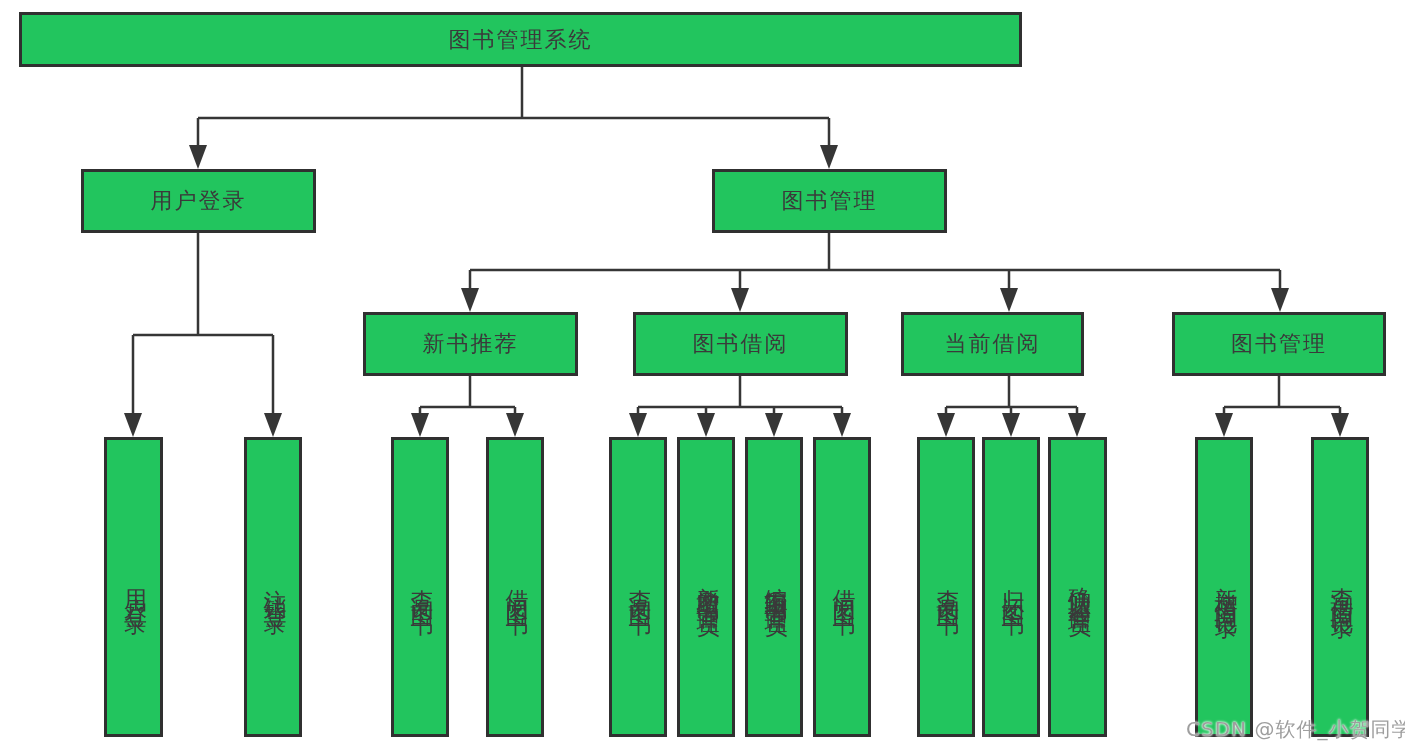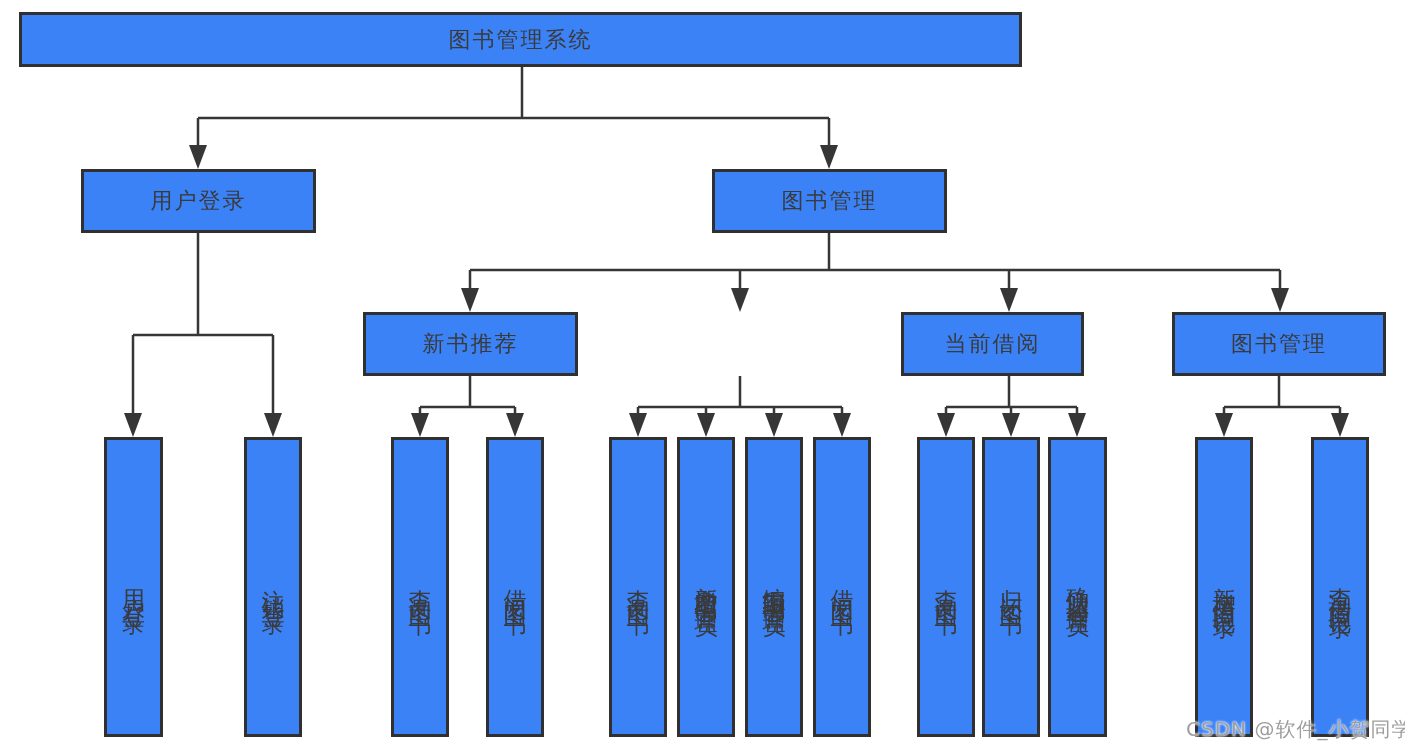--- a/index.html
+++ b/index.html
@@ -14,27 +14,28 @@
     position:relative;
     width:1405px;height:747px;
     background:var(--bg);
     overflow:hidden;
     font-family:"DejaVu Sans","Liberation Sans",sans-serif;
     color:var(--text);
   }
   #wires{position:absolute;left:0;top:0;z-index:1;}
   .box{
     position:absolute;
-    background:#3b82f6;
+    background:#22c55e;
     border:3px solid var(--border);
     box-sizing:border-box;
     display:flex;
     align-items:center;
     justify-content:center;
     z-index:2;
+    font-family:Liberation Mono, monospace;
   }
   .hlabel{
     font-size:22px;
     letter-spacing:2px;
     white-space:nowrap;
   }
   .vtext{
     writing-mode:vertical-rl;
     text-orientation:mixed;
     font-size:23px;
@@ -107,20 +108,23 @@
   <div class="box" style="left:81px;top:169px;width:235px;height:64px">
     <span class="hlabel">用户登录</span>
   </div>
   <div class="box" style="left:712px;top:169px;width:235px;height:64px">
     <span class="hlabel">图书管理</span>
   </div>
 
   <div class="box" style="left:363px;top:312px;width:215px;height:64px">
     <span class="hlabel">新书推荐</span>
   </div>
+  <div class="box" style="left:633px;top:312px;width:215px;height:64px">
+    <span class="hlabel">图书借阅</span>
+  </div>
   <div class="box" style="left:901px;top:312px;width:183px;height:64px">
     <span class="hlabel">当前借阅</span>
   </div>
   <div class="box" style="left:1172px;top:312px;width:214px;height:64px">
     <span class="hlabel">图书管理</span>
   </div>
 
   <div class="box" style="left:104px;top:437px;width:59px;height:300px">
     <span class="vtext">用户登录</span>
   </div>

